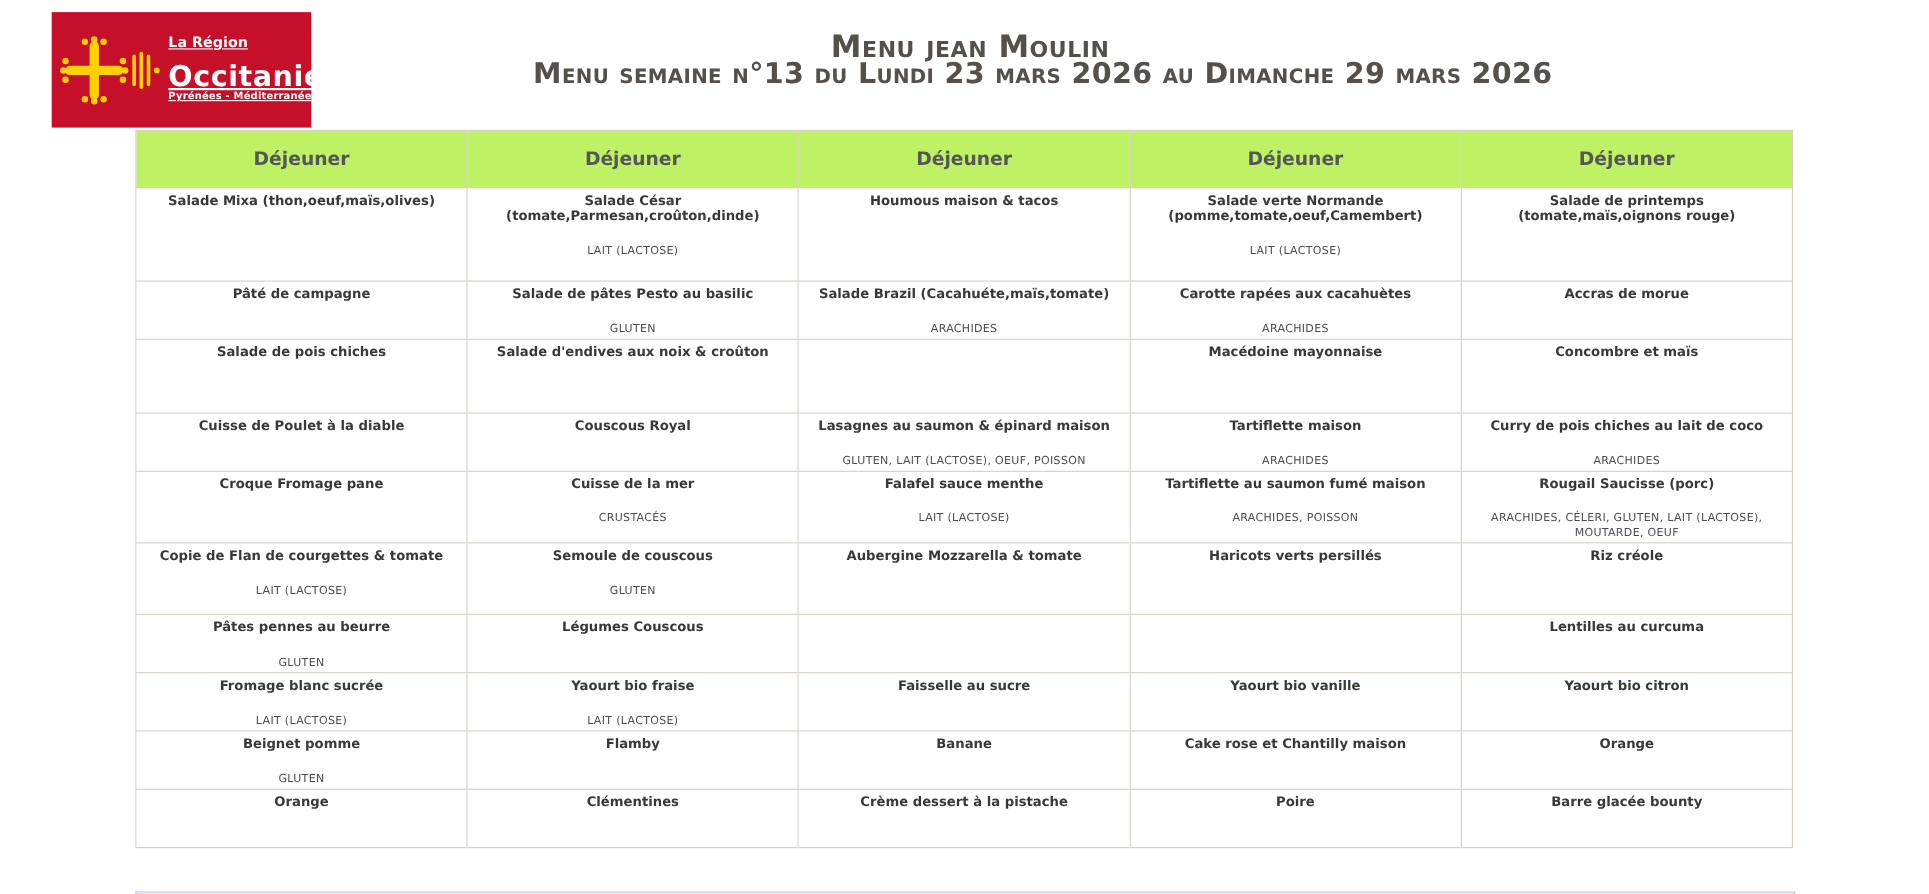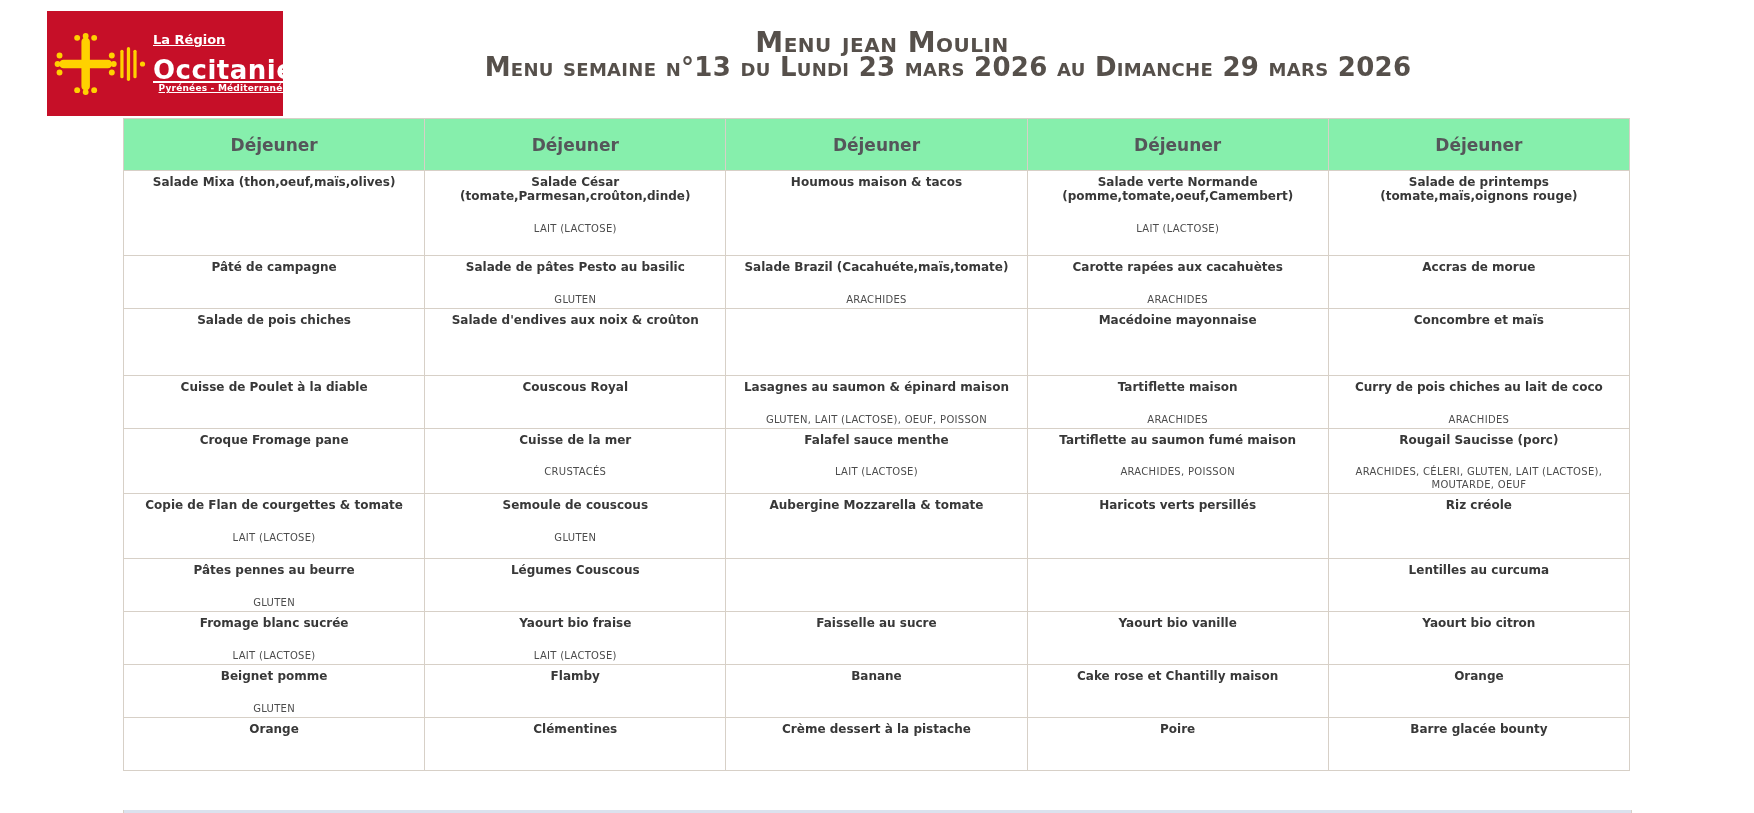--- a/index.html
+++ b/index.html
@@ -11,21 +11,21 @@
   
   .logo{
     position:absolute;left:47px;top:11px;width:236px;height:105px;
     background:#c60f28;display:flex;align-items:center;box-sizing:border-box;
     padding-left:6px;
   }
   .logo-art{width:98px;height:66px;flex:0 0 auto;display:block;}
   .logo-text{color:#ffffff;margin-left:2px;line-height:1.05;text-decoration:underline;}
   .lt1{font-size:13px;font-weight:bold;}
   .lt2{font-size:26px;font-weight:bold;letter-spacing:0.5px;margin-top:10px;}
-  .lt3{font-size:9px;font-weight:bold;letter-spacing:0.2px;text-align:center;}
+  .lt3{font-size:9px;font-weight:bold;letter-spacing:0.2px;}
   
   .title-line1{
     position:absolute;top:26px;left:882px;transform:translateX(-50%);
     font-size:28px;font-weight:bold;font-variant:small-caps;
     color:#56504b;white-space:nowrap;letter-spacing:0.5px;
   }
   .title-line2{
     position:absolute;top:52px;left:948px;transform:translateX(-50%);
     font-size:26px;font-weight:bold;font-variant:small-caps;
     color:#56504b;white-space:nowrap;letter-spacing:0.3px;
@@ -34,21 +34,21 @@
   table.menu{
     position:absolute;left:123px;top:118px;width:1507px;
     border-collapse:collapse;table-layout:fixed;background:#ffffff;
   }
   table.menu th,table.menu td{border:1px solid #d7d0c7;box-sizing:border-box;}
   th.day{
     background:#ffffff;color:#2b5da6;font-size:19px;font-weight:bold;
     text-align:center;vertical-align:middle;letter-spacing:0.5px;
   }
   td.meal{
-    background:#86efac;color:#55565a;font-size:17px;font-weight:bold;
+    background:#bef264;color:#55565a;font-size:17px;font-weight:bold;
     text-align:center;vertical-align:middle;
   }
   td.cell{
     vertical-align:top;text-align:center;padding:5px 8px 2px 8px;
   }
   .nm{
     font-size:12px;font-weight:bold;color:#383838;line-height:1.15;
     overflow-wrap:break-word;word-break:break-word;
   }
   .al{

